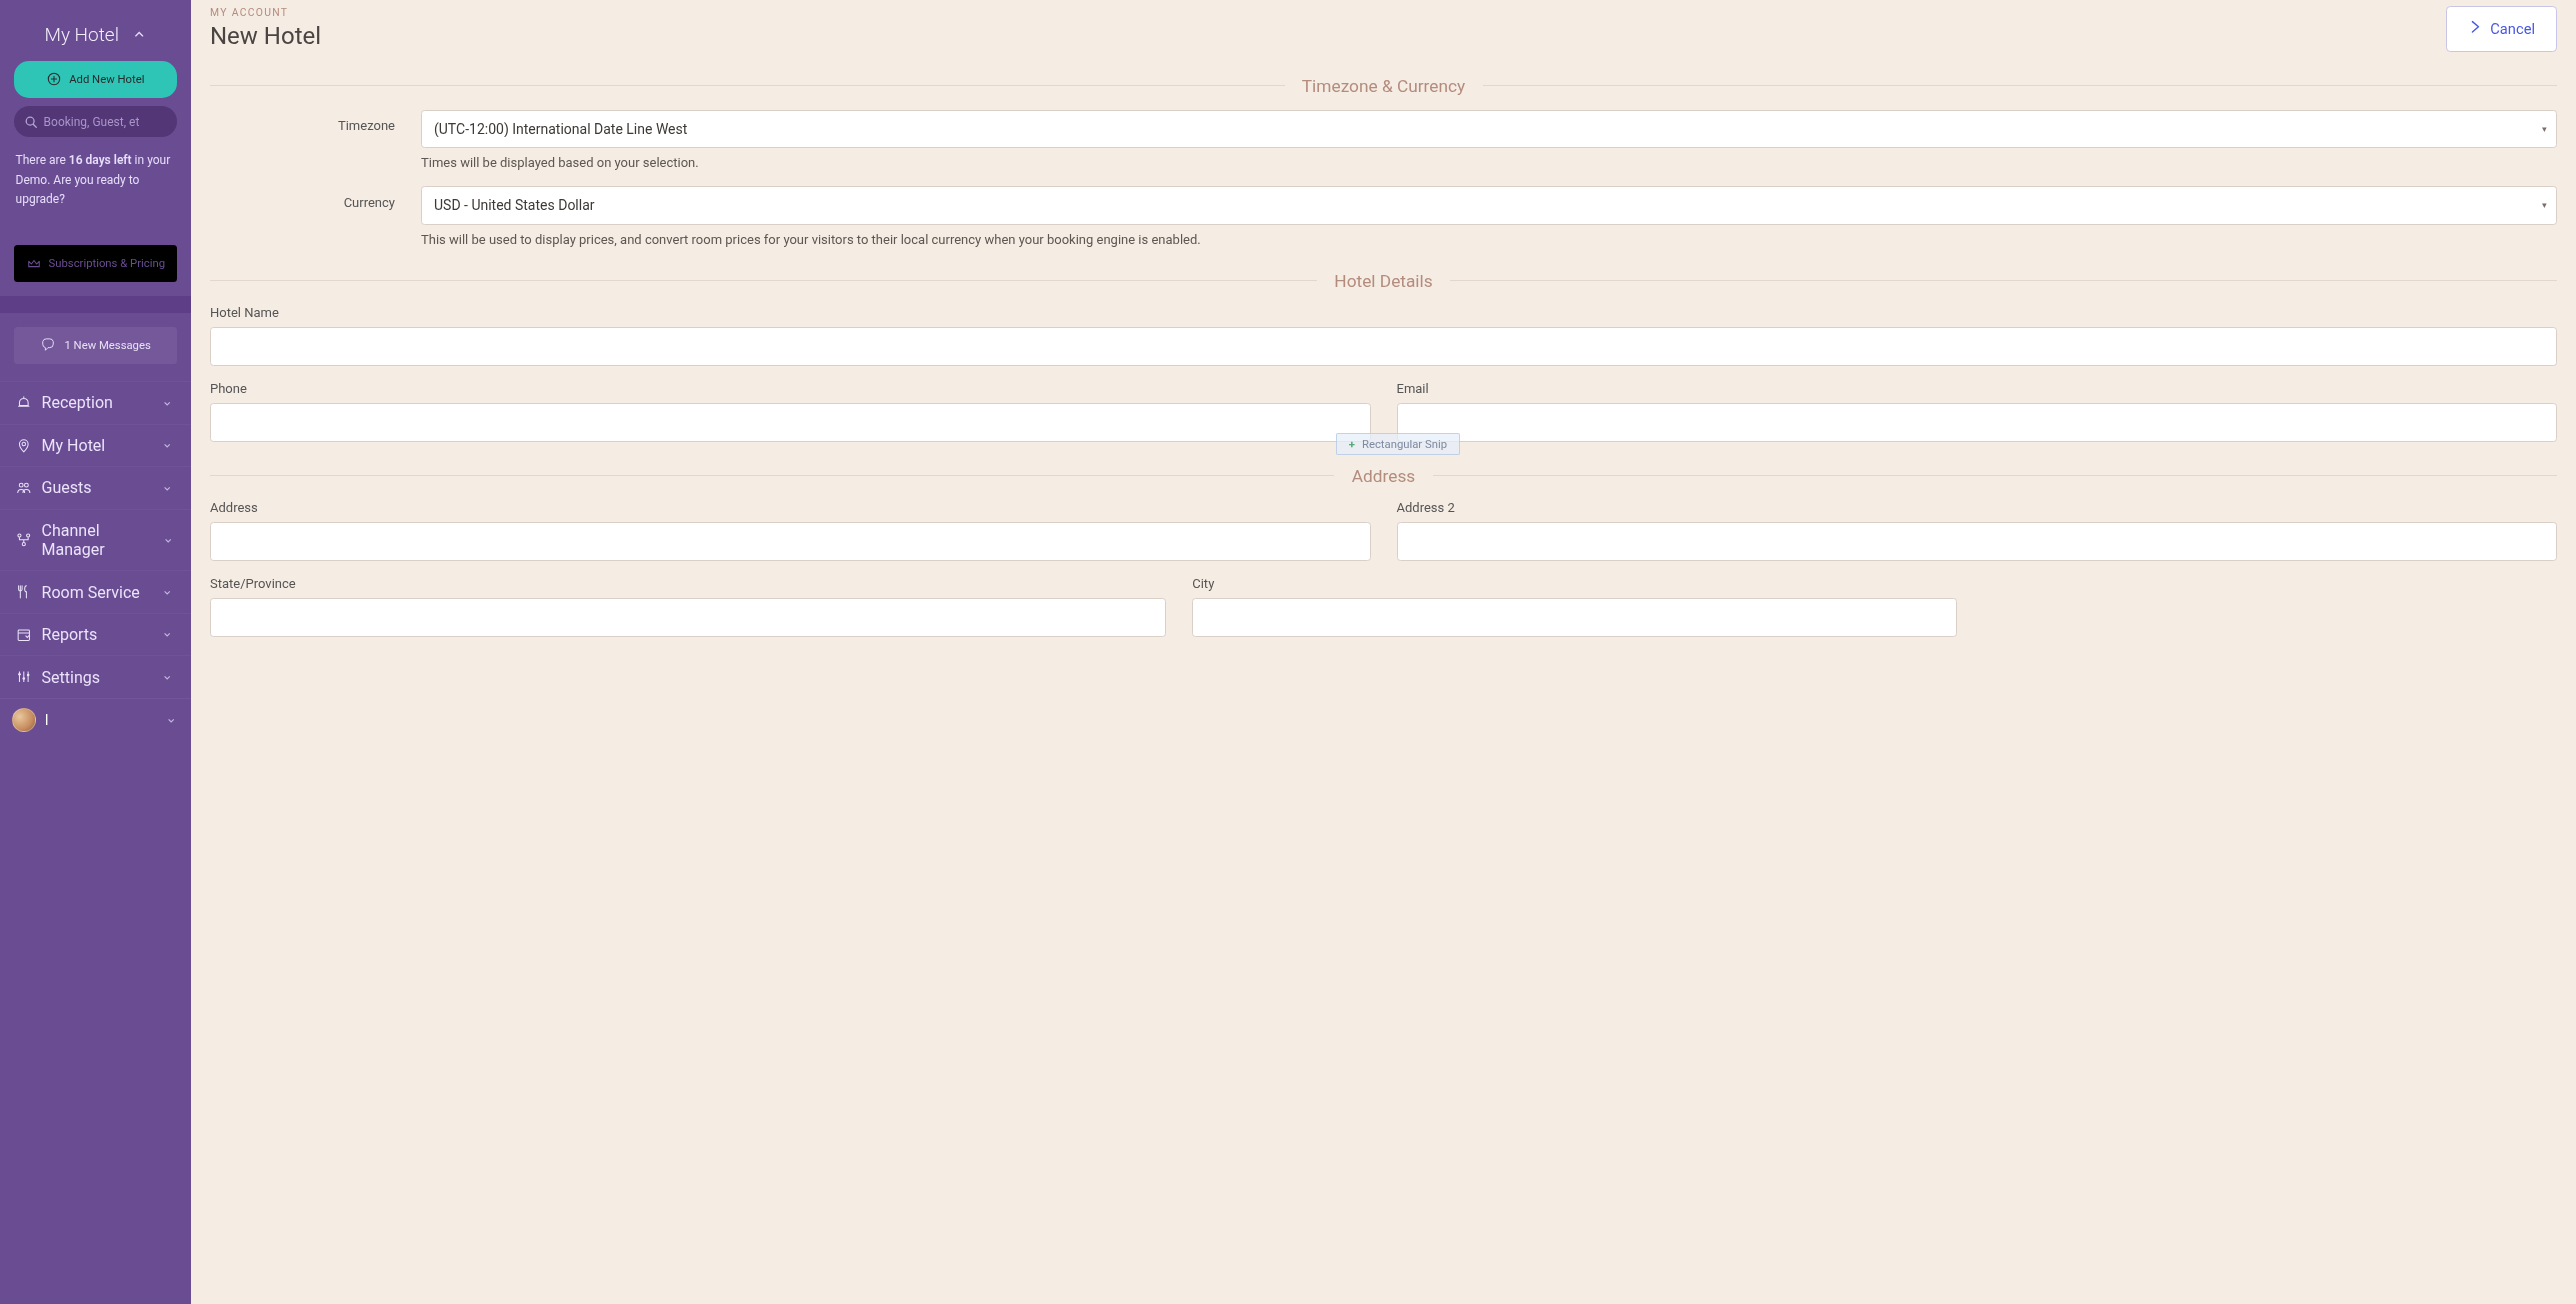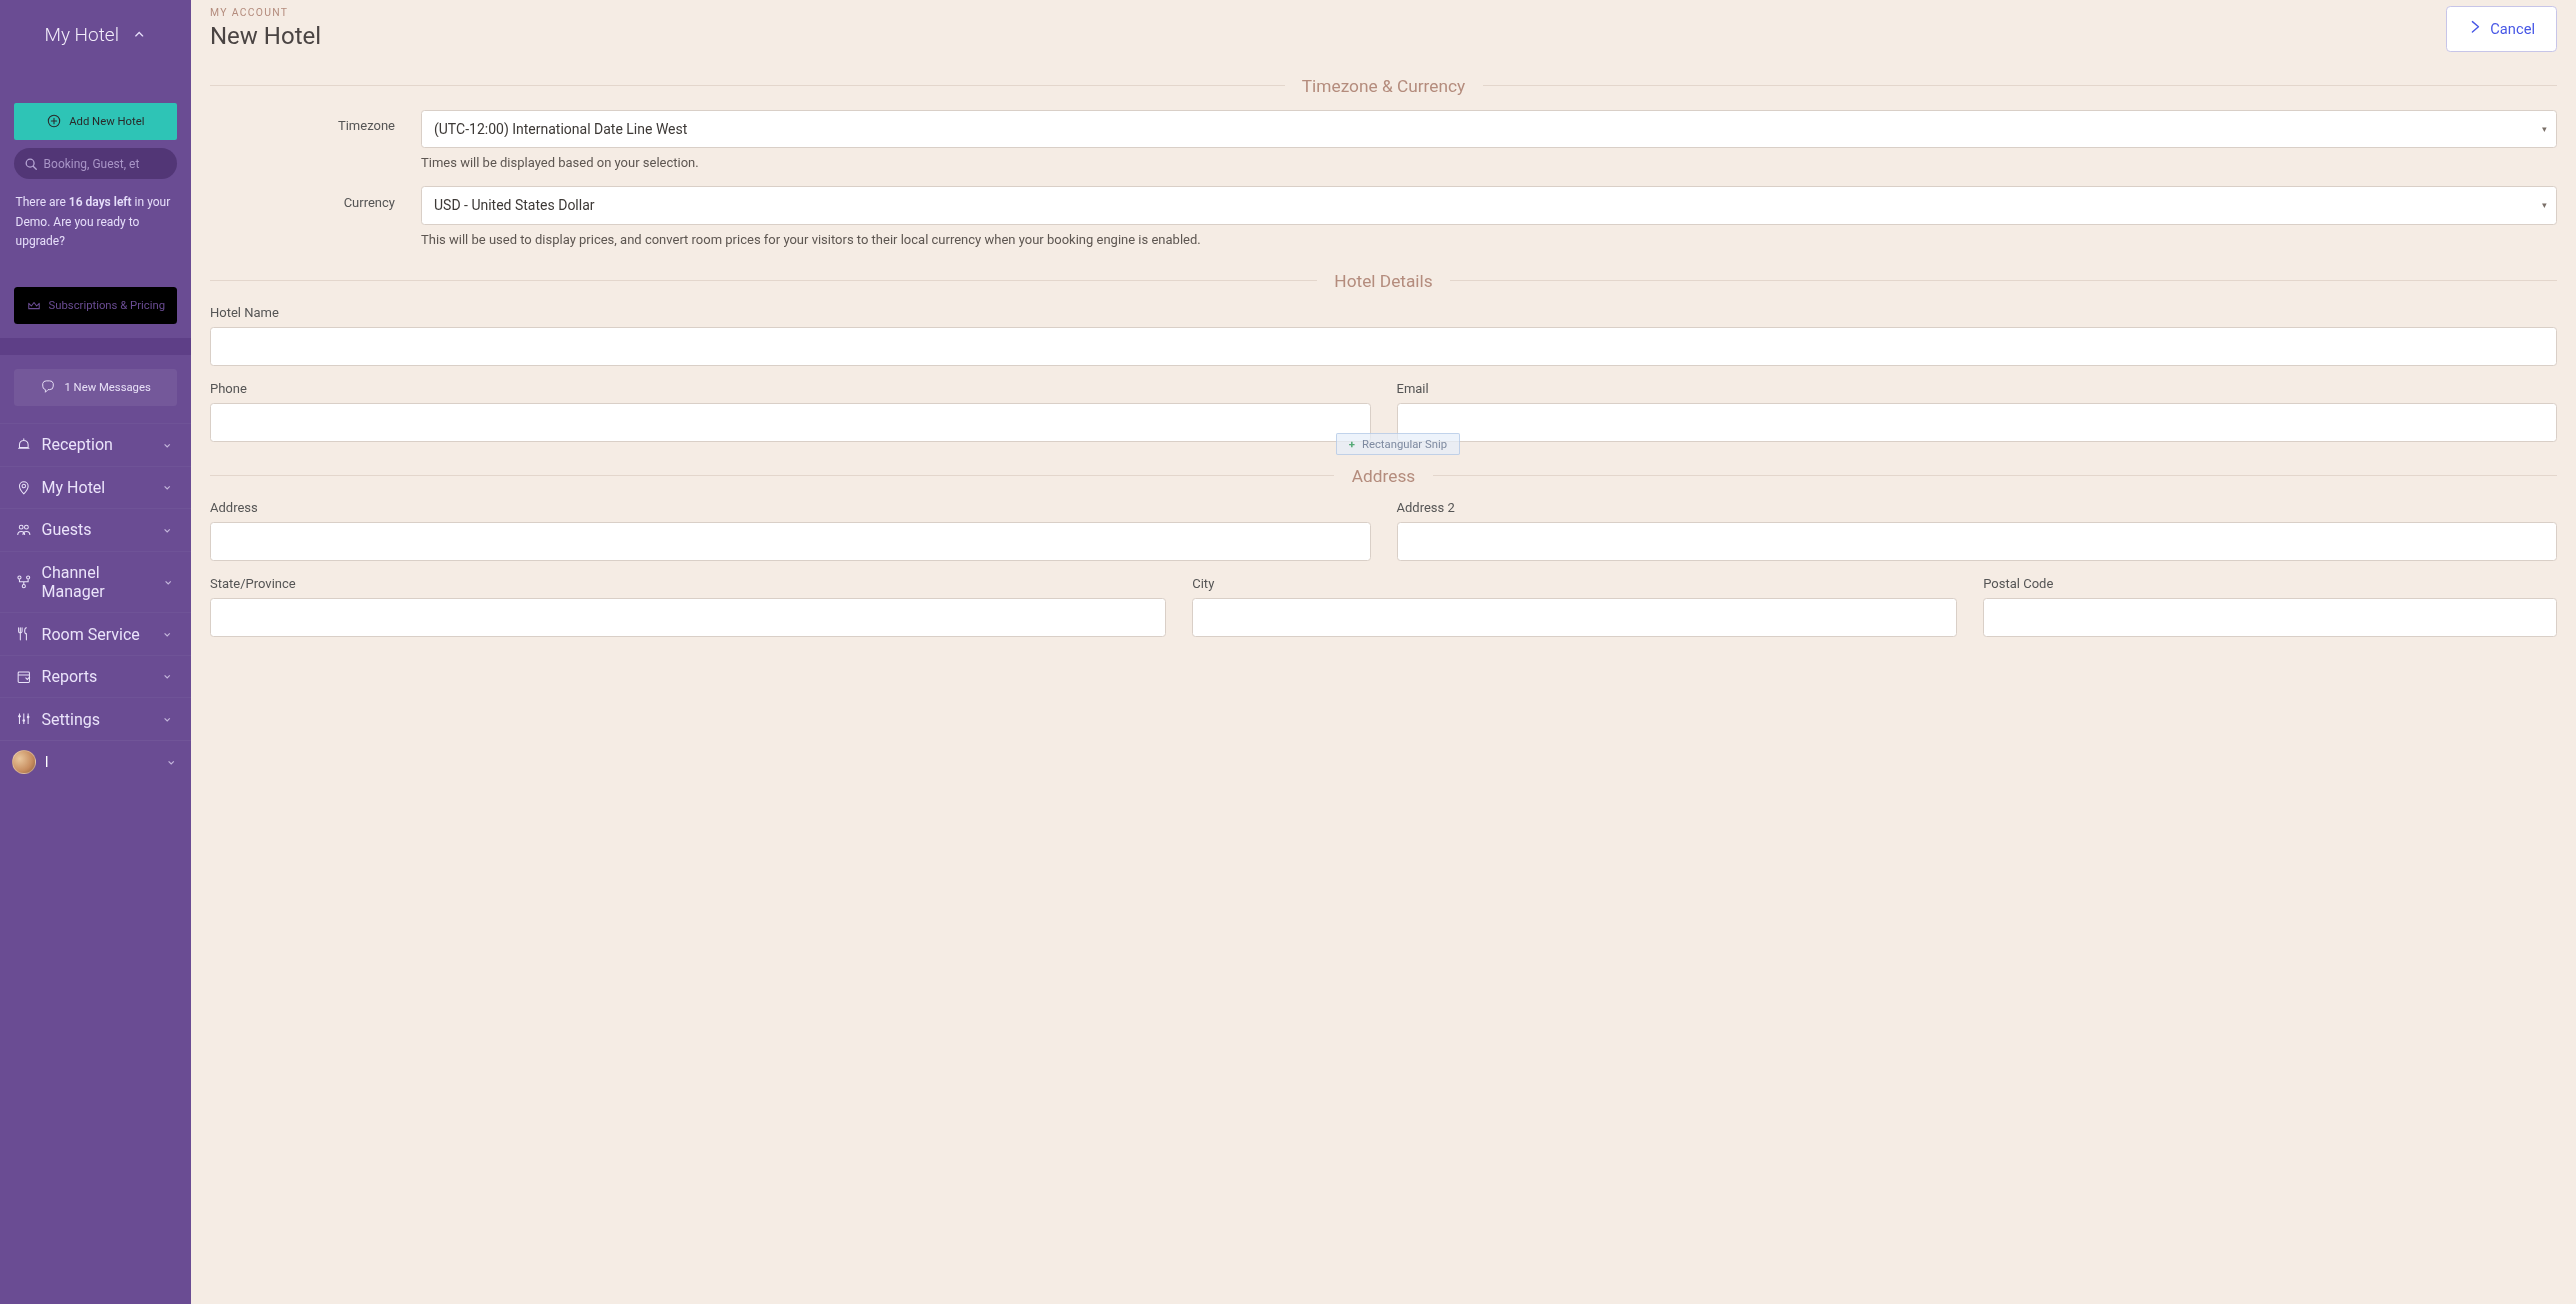--- a/index.html
+++ b/index.html
@@ -31,23 +31,23 @@
       overflow-y: auto;
     }
     .sidebar-top { padding: 15.6px 14px 3.5px; }
     .hotel-switch {
       display: flex; align-items: center; justify-content: center;
       gap: 12px; font-size: 19px; font-weight: 300; padding: 7px 0 15.6px;
       cursor: pointer; color: #f2edfa;
     }
     .add-hotel-btn {
       width: 100%; background: var(--accent-teal); color: #2a2a2a;
-      border: none; border-radius: 2px; padding: 10.4px 0; font-size: 11.3px;
+      border: none; border-radius: 15px; padding: 10.4px 0; font-size: 11.3px;
       display: flex; align-items: center; justify-content: center; gap: 7px;
-      cursor: pointer; font-weight: 400; margin-top: 42px;
+      cursor: pointer; font-weight: 400;
     }
     .search-wrap {
       margin-top: 8.7px; background: var(--sidebar-bg-darker);
       border-radius: 19px; display: flex; align-items: center; padding: 7.8px 10.4px;
     }
     .search-wrap input {
       background: transparent; border: none; outline: none; color: #c2b2d9;
       font-size: 12px; width: 100%; margin-left: 5.2px;
     }
     .search-wrap input::placeholder { color: #a995c7; }
@@ -383,24 +383,20 @@
 
   <div class="cols-3">
     <div class="col">
       <label class="label stack-label">State/Province</label>
       <input class="text-input" type="text" style="">
     </div>
     <div class="col">
       <label class="label stack-label">City</label>
       <input class="text-input" type="text" style="">
     </div>
-    <div class="col">
-      <label class="label stack-label">Postal Code</label>
-      <input class="text-input" type="text" style="">
-    </div>
   </div>
 
   <div class="snip-overlay">
     <span class="snip-plus">+</span>
     <span>Rectangular Snip</span>
   </div>
 </main>
 
 
 </body></html>

